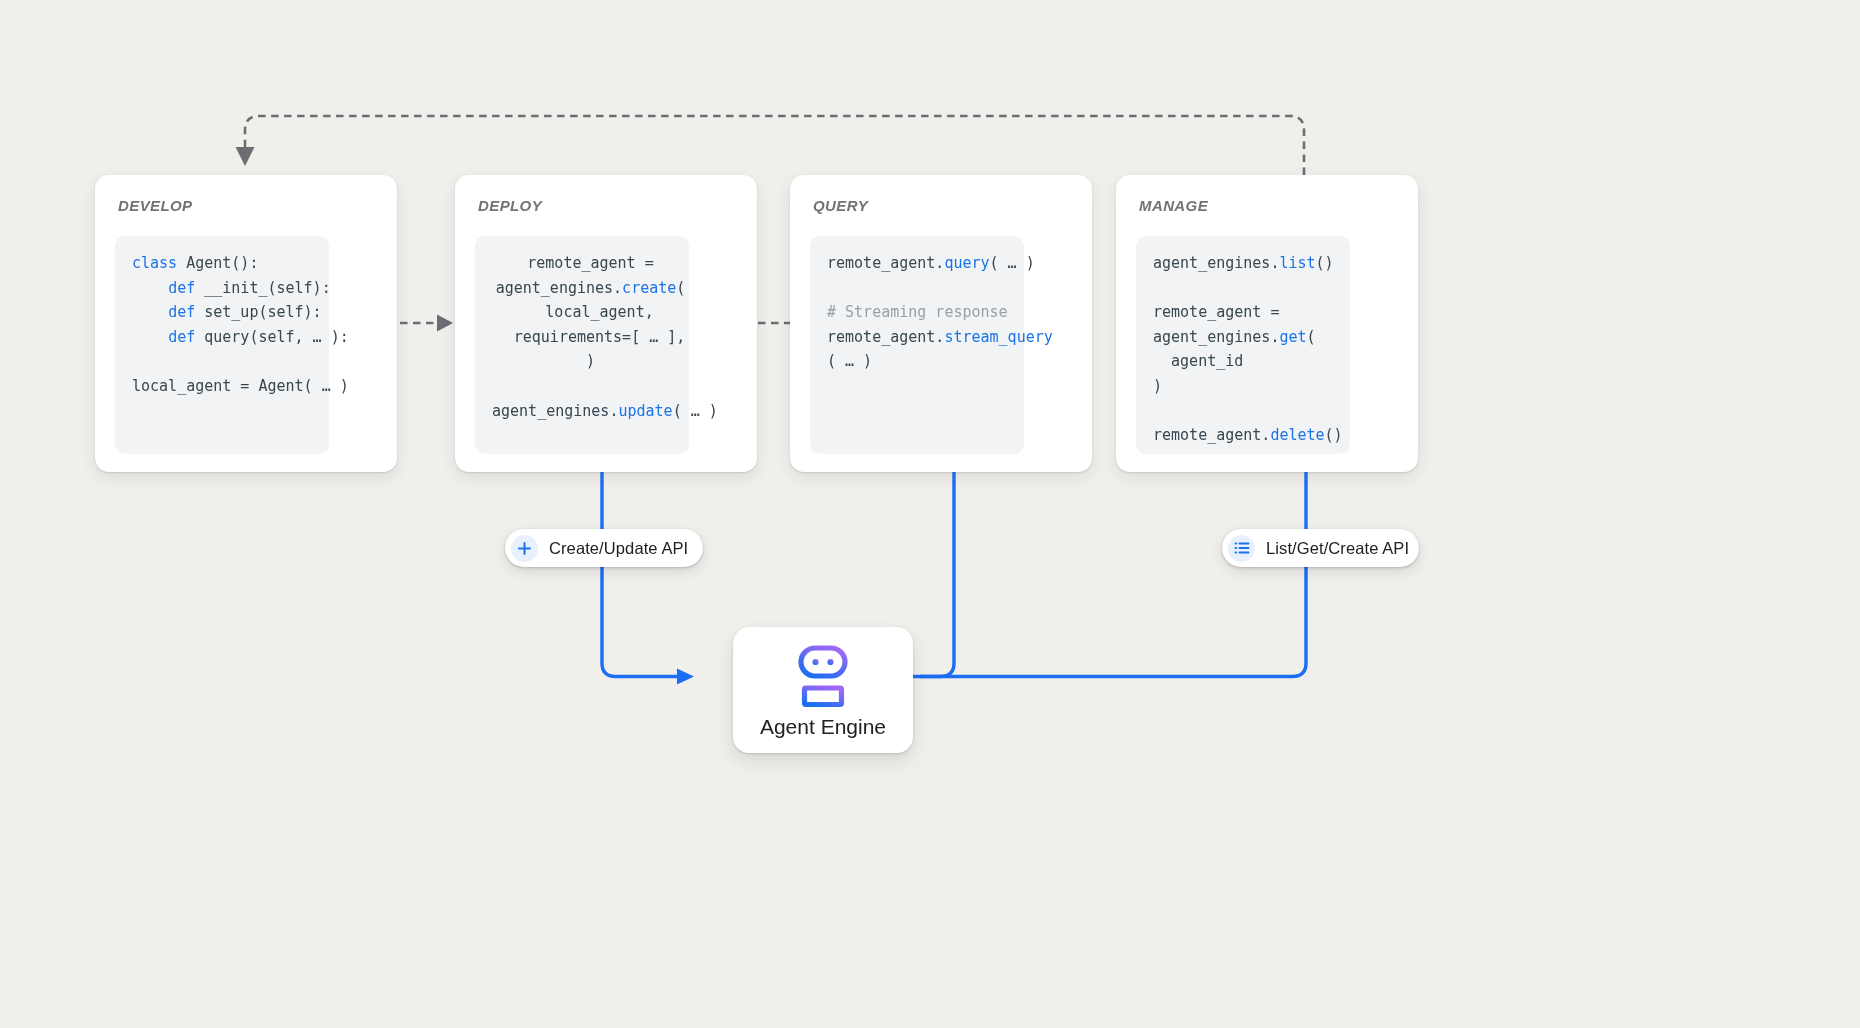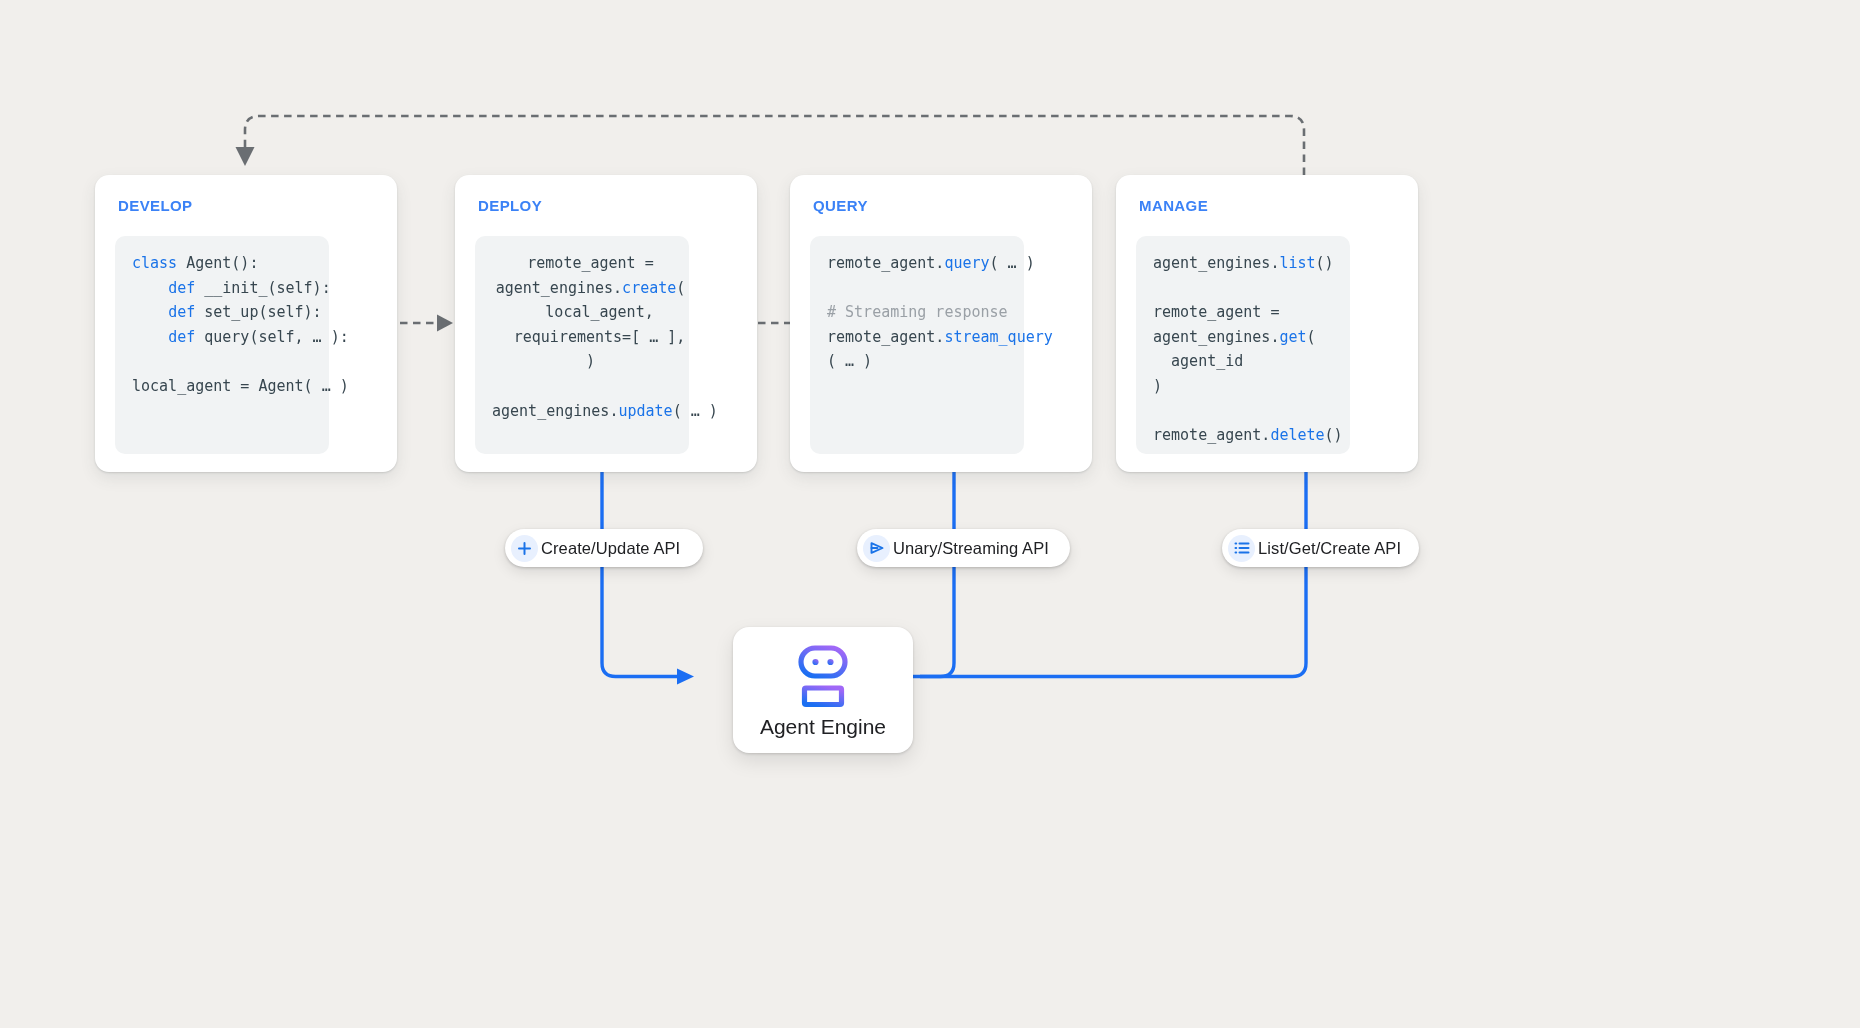--- a/index.html
+++ b/index.html
@@ -7,31 +7,31 @@
   .canvas{position:relative;width:1860px;height:1028px;background:#f1efec;overflow:hidden;}
 
   
   .overlay{position:absolute;left:0;top:0;width:1860px;height:1028px;z-index:1;}
 
   
   .panel{position:absolute;top:175px;width:302px;height:297px;background:#ffffff;
          border-radius:14px;z-index:2;
          box-shadow:0 1px 2px rgba(60,64,67,.18),0 6px 16px rgba(60,64,67,.10);}
   .panel-title{position:absolute;left:23px;top:22px;font-size:15px;font-weight:700;
-               color:#3b82f6;letter-spacing:.4px;}
+               color:#737373;letter-spacing:.4px;font-style:italic;}
   .code-block{position:absolute;left:20px;top:61px;width:214px;height:218px;
               background:#f1f3f4;border-radius:10px;padding:15px 0 0 17px;box-sizing:border-box;}
   .code-line{font-family:"DejaVu Sans Mono","Liberation Mono",monospace;
              font-size:15px;line-height:24.6px;color:#37464f;white-space:pre;}
   .code-line .kw{color:#1a73e8;}
   .code-line .cm{color:#9aa0a6;}
 
   
   .pill{position:absolute;top:529px;height:38px;background:#ffffff;border-radius:19px;
-        display:flex;align-items:center;gap:3px;padding:0;box-sizing:border-box;z-index:3;
+        display:flex;align-items:center;gap:11px;padding:0;box-sizing:border-box;z-index:3;
         box-shadow:0 1px 3px rgba(0,0,0,.20),0 5px 14px rgba(0,0,0,.10);justify-content:flex-start;}
   .pill-icon-circle{width:27px;height:27px;border-radius:50%;background:#e8f0fe;
         margin-left:6px;display:flex;align-items:center;justify-content:center;flex:0 0 auto;}
   .pill-label{font-size:16.5px;font-weight:500;color:#202124;letter-spacing:.1px;white-space:nowrap;}
 
   
   .engine{position:absolute;left:733px;top:627px;width:180px;height:126px;background:#ffffff;
           border-radius:16px;z-index:3;display:flex;flex-direction:column;align-items:center;
           box-shadow:0 1px 3px rgba(0,0,0,.16),0 8px 20px rgba(0,0,0,.10);}
   .engine-label{font-size:21px;font-weight:500;color:#202124;margin-top:7px;}
@@ -123,29 +123,20 @@
 
   <div class="pill" style="left:505px;width:198px;">
     <span class="pill-icon-circle">
       <svg width="15" height="15" viewBox="0 0 15 15">
         <path d="M7.5 2 L7.5 13 M2 7.5 L13 7.5" stroke="#1a73e8" stroke-width="2" stroke-linecap="round" fill="none"></path>
       </svg>
     </span>
     <span class="pill-label">Create/Update API</span>
   </div>
 
-  <div class="pill" style="left:857px;width:213px;">
-    <span class="pill-icon-circle">
-      <svg width="17" height="16" viewBox="0 0 17 16">
-        <path d="M3.5 3.2 L14.5 8 L3.5 12.8 Z" stroke="#1a73e8" stroke-width="1.9" stroke-linejoin="round" fill="none"></path>
-        <path d="M3.5 8 L9.5 8" stroke="#1a73e8" stroke-width="1.9" stroke-linecap="round" fill="none"></path>
-      </svg>
-    </span>
-    <span class="pill-label">Unary/Streaming API</span>
-  </div>
 
   <div class="pill" style="left:1222px;width:197px;">
     <span class="pill-icon-circle">
       <svg width="16" height="14" viewBox="0 0 16 14">
         <g stroke="#1a73e8" stroke-width="2" stroke-linecap="round">
           <path d="M1.5 2.5 L2.2 2.5 M5.5 2.5 L14.5 2.5"></path>
           <path d="M1.5 7   L2.2 7   M5.5 7   L14.5 7"></path>
           <path d="M1.5 11.5 L2.2 11.5 M5.5 11.5 L14.5 11.5"></path>
         </g>
       </svg>

